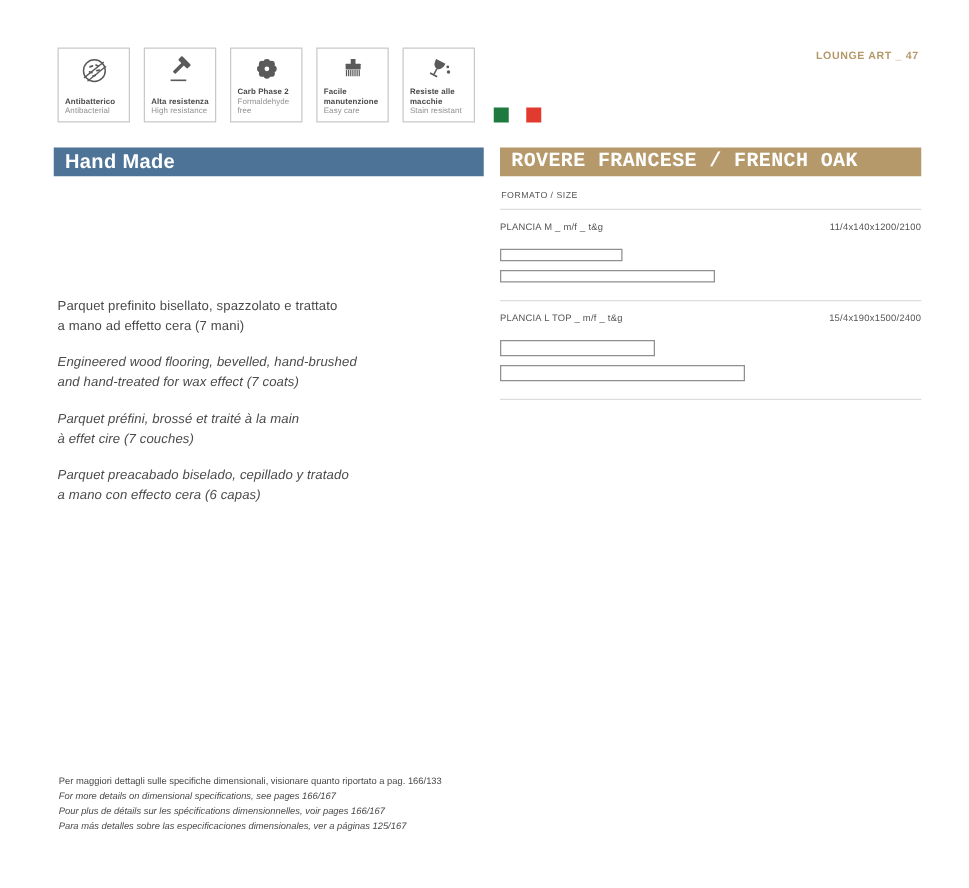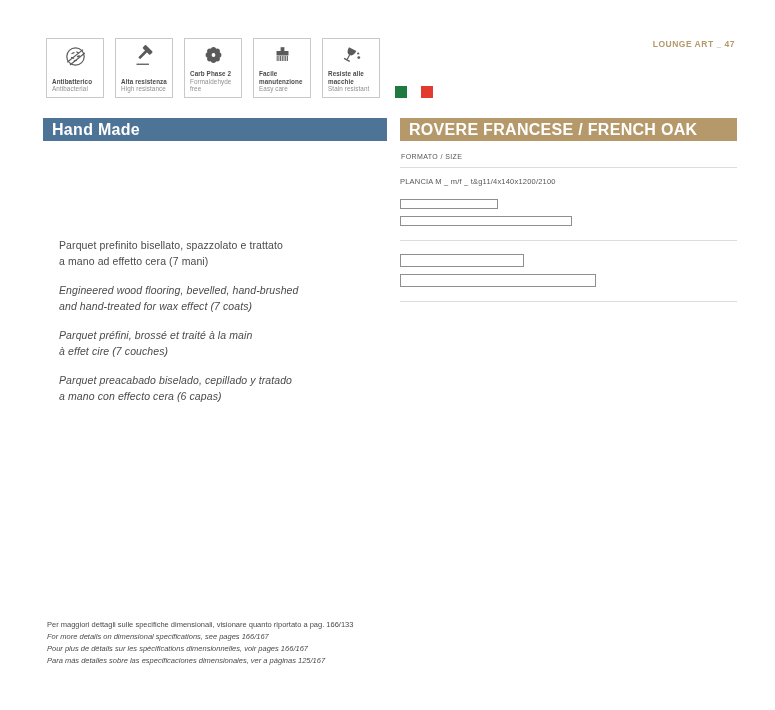--- a/index.html
+++ b/index.html
@@ -31,31 +31,31 @@
   
   .flag{position:absolute;left:395px;top:86px;display:flex;gap:1px;}
   .flag span{width:12px;height:12px;display:block;}
 
   
   .col-left{position:absolute;left:43px;top:118px;width:344px;}
   .col-right{position:absolute;left:400px;top:118px;width:337px;}
   .bar{height:23px;line-height:23px;color:#fff;font-weight:bold;font-size:16px;
     padding-left:9px;letter-spacing:.3px;}
   .bar-blue{background:var(--accent-blue);}
-  .bar-tan{background:var(--accent-tan);}
-
-  .paragraphs{margin:96px 0 0 16px;width:332px;}
+  .bar-tan{background:var(--accent-tan);font-family:Liberation Mono, monospace;}
+
+  .paragraphs{margin:96px 0 0 3px;width:332px;}
   .paragraphs p{white-space:pre-line;font-size:10.5px;line-height:16px;color:var(--ink);
     margin-bottom:13px;letter-spacing:.1px;}
   .italic{font-style:italic;}
 
   .formato{margin:12px 0 0 1px;font-size:7px;letter-spacing:.4px;color:#555;}
   .rule{border-top:1px solid var(--line);margin-top:7px;}
   .product{padding:0 0 14px 0;border-bottom:1px solid var(--line);}
-  .prod-row{display:flex;justify-content:flex-start;align-items:baseline;
+  .prod-row{display:flex;justify-content:space-between;align-items:baseline;
     padding-top:9px;font-size:7.5px;color:#555;letter-spacing:.2px;}
   .plank{border:1px solid #8f8f8f;background:#fff;}
   .plank.first{margin-top:13px;}
   .plank.second{margin-top:7px;}
 
   .footer{position:absolute;left:47px;top:619px;font-size:7.5px;line-height:12px;color:var(--ink);}
 </style>
 </head>
 <body>
 
@@ -199,20 +199,24 @@
     <div class="product">
       <div class="prod-row">
         <span>PLANCIA M _ m/f _ t&amp;g</span>
         <span>11/4x140x1200/2100</span>
       </div>
       <div class="plank first" style="width: 98px; height: 10px;"></div>
       <div class="plank second" style="width: 172px; height: 10px;"></div>
     </div>
 
     <div class="product">
+      <div class="prod-row">
+        <span>PLANCIA L TOP _ m/f _ t&amp;g</span>
+        <span>15/4x190x1500/2400</span>
+      </div>
       <div class="plank first" style="width: 124px; height: 13px;"></div>
       <div class="plank second" style="width: 196px; height: 13px;"></div>
     </div>
   </div>
 
   <div class="footer">
     <div>Per maggiori dettagli sulle specifiche dimensionali, visionare quanto riportato a pag. 166/133</div>
     <div class="italic">For more details on dimensional specifications, see pages 166/167</div>
     <div class="italic">Pour plus de détails sur les spécifications dimensionnelles, voir pages 166/167</div>
     <div class="italic">Para más detalles sobre las especificaciones dimensionales, ver a páginas 125/167</div>

